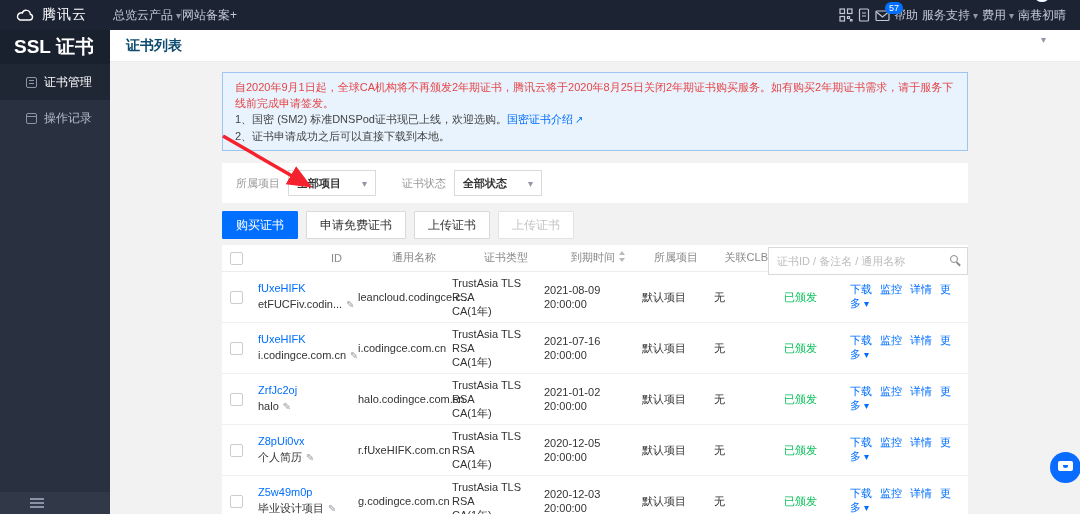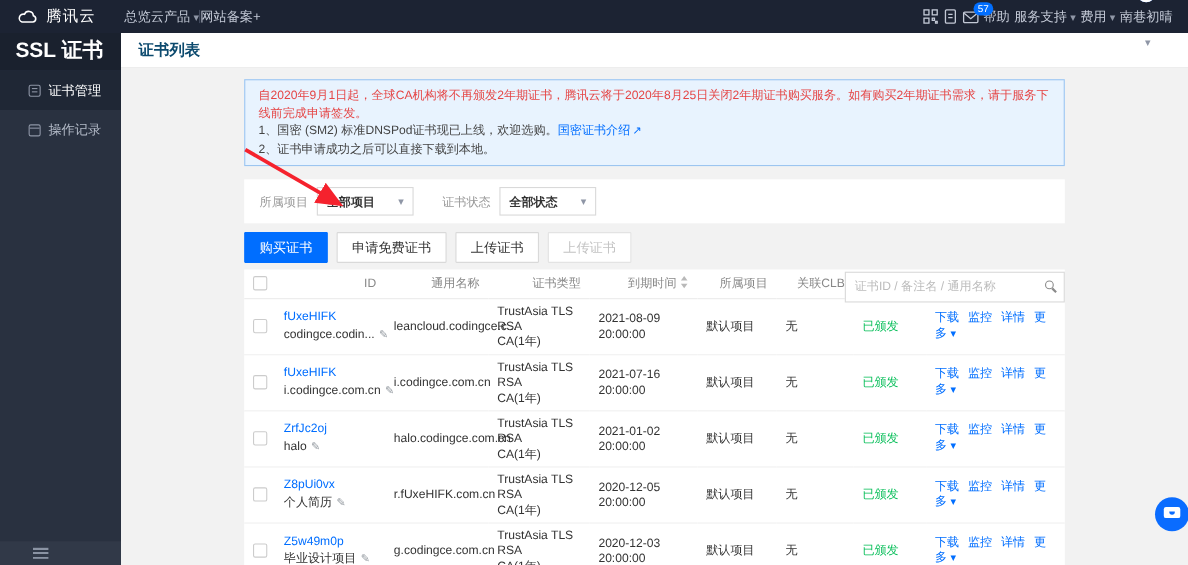--- a/index.html
+++ b/index.html
@@ -253,21 +253,21 @@
 
               <th><span>操作</span></th>
             </tr>
         </thead>
         <tbody>
 
             <tr>
               <td><span class="cb"></span></td>
               <td>
                 <a class="link">fUxeHIFK</a>
-                <div class="remark-line"><span>codingce.codin...</span><span class="pencil"></span></div>
+                <div class="remark-line"><span>etFUCFiv.codin...</span><span class="pencil"></span></div>
               </td>
               <td>leancloud.codingce.c...</td>
               <td>
                 <div>TrustAsia TLS RSA</div>
                 <div>CA(1年)</div>
               </td>
               <td>2021-08-09 20:00:00</td>
               <td>默认项目</td>
               <td>无</td>
               <td><span class="status-green">已颁发</span></td>

